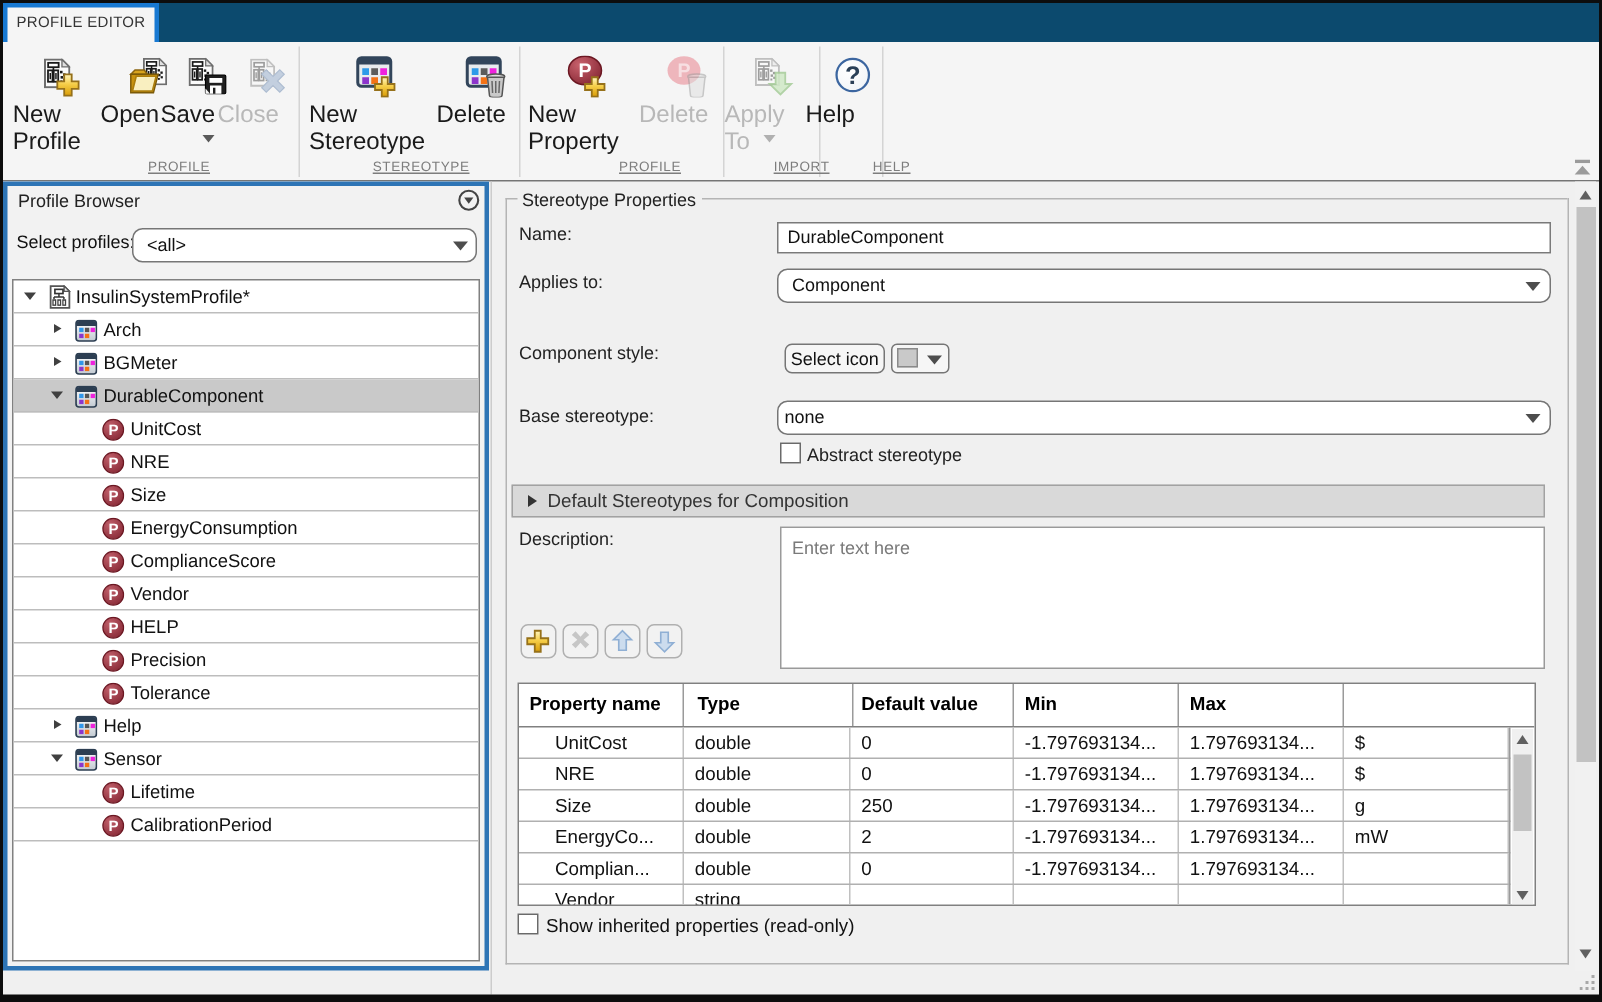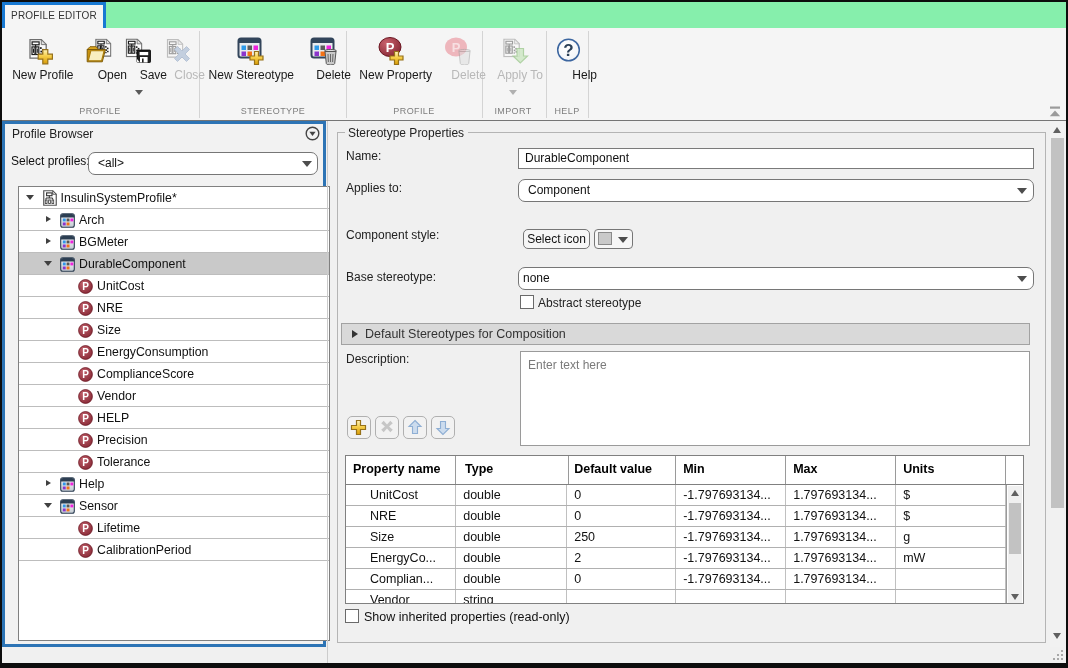--- a/index.html
+++ b/index.html
@@ -6,36 +6,36 @@
 html,body { width:1068px; height:668px; overflow:hidden; }
 body { font-family:"Liberation Sans", sans-serif; background:#f0f0f0; position:relative; }
 #win { position:absolute; left:0; top:0; width:1068px; height:668px; background:#f0f0f0; }
 .abs { position:absolute; }
 
 #bTop{left:0;top:0;width:1068px;height:1.5px;background:#0d0d0d;}
 #bLeft{left:0;top:0;width:2px;height:668px;background:#0d0d0d;}
 #bRight{left:1066px;top:0;width:2px;height:668px;background:#0d0d0d;}
 #bBottom{left:0;top:663px;width:1068px;height:5px;background:#0d0d0d;}
 
-#topbar{left:2px;top:1.5px;width:1064px;height:26.5px;background:#86efac;}
+#topbar{left:2px;top:1.5px;width:1064px;height:26.5px;background:#0c4a6e;}
 #tab{left:0px;top:0px;width:104px;height:26.5px;background:#f5f5f5;border-top:3px solid #1879d2;border-left:3px solid #1879d2;border-right:3px solid #1879d2;color:#333;font-size:10px;letter-spacing:0.2px;text-align:center;line-height:21px;}
 
 #toolbar{left:2px;top:28px;width:1064px;height:93px;background:#f5f5f5;border-bottom:1.5px solid #757575;}
 .tsep{top:3px;width:1px;height:87px;background:#d4d4d4;}
-.tlabel{top:78px;font-size:9px;color:#7d7d7d;text-align:center;letter-spacing:0.4px;}
-.tbtn{top:40px;font-size:12px;color:#1a1a1a;text-align:right;}
+.tlabel{top:78px;font-size:9px;color:#7d7d7d;text-align:right;letter-spacing:0.4px;text-decoration:underline;}
+.tbtn{top:40px;font-size:16px;color:#1a1a1a;text-align:left;}
 .tbtn.dis{color:#b8b8b8;}
 .ticon{top:9px;}
 .ddarrow{width:0;height:0;border-left:4px solid transparent;border-right:4px solid transparent;border-top:5px solid #5a5a5a;}
 
 #lpanel{left:2px;top:121px;width:324px;height:526px;border:3px solid #2d74b5;background:#f2f2f2;}
 #lphead{left:7px;top:3px;font-size:12px;color:#222;}
 #lpfilter{left:6px;top:30px;font-size:12px;color:#111;}
 #lpdrop{left:83px;top:28px;width:230px;height:23px;background:#fff;border:1px solid #767676;border-radius:7px;font-size:12px;color:#111;line-height:21px;padding-left:9px;}
-#tree{left:2.5px;top:62px;width:312px;height:455px;background:#fff;border:1px solid #808080;overflow:hidden;margin-left:10px;}
+#tree{left:2.5px;top:62px;width:312px;height:455px;background:#fff;border:1px solid #808080;overflow:hidden;}
 .trow{position:absolute;left:0;width:310px;height:22px;border-bottom:1px solid #bdbdbd;font-size:12.3px;color:#111;}
 .trow .txt{position:absolute;top:4px;}
 .sel{background:#c9c9c9;}
 .exp-open{position:absolute;top:8px;width:0;height:0;border-left:4.5px solid transparent;border-right:4.5px solid transparent;border-top:5.5px solid #404040;}
 .exp-closed{position:absolute;top:7px;width:0;height:0;border-top:3.8px solid transparent;border-bottom:3.8px solid transparent;border-left:5.2px solid #404040;}
 
 #rpanel{left:327px;top:121px;width:722px;height:542px;}
 .fs-line{background:#b4b4b4;}
 .flabel{font-size:12px;color:#222;}
 .input{background:#fff;border:1px solid #7a7a7a;font-size:12px;color:#111;}
@@ -418,21 +418,20 @@
       <svg width="22" height="21" viewBox="0 0 22 21">
           <path d="M11,17.5 l-6,-6 h3.5 v-7 h5 v7 h3.5 z" fill="#ccdcee" stroke="#8fafd4" stroke-width="1.1"></path>
         </svg>
     </div>
     <div class="abs" id="ptable">
         <div class="th" style="left:0px;width:110.2px">Property name</div>
         <div class="th" style="left:112px;width:110.99999999999999px">Type</div>
         <div class="th" style="left:221.2px;width:109px">Default value</div>
         <div class="th" style="left:330.2px;width:110px">Min</div>
         <div class="th" style="left:440.2px;width:110.00000000000006px">Max</div>
-        <div class="th" style="left:550.2px;width:110px">Units</div>
         <div class="th" style="left:660.2px;width:16.799999999999955px;border-right:none"></div>
         <div style="position:absolute;left:0;top:28px;width:677px;height:1px;background:#808080"></div>
         <div class="tcell" style="left:0px;top:29px;width:110.2px;padding-left:24px">UnitCost</div>
         <div class="tcell" style="left:110.2px;top:29px;width:110.99999999999999px">double</div>
         <div class="tcell" style="left:221.2px;top:29px;width:109px">0</div>
         <div class="tcell" style="left:330.2px;top:29px;width:110px">-1.797693134...</div>
         <div class="tcell" style="left:440.2px;top:29px;width:110.00000000000006px">1.797693134...</div>
         <div class="tcell" style="left:550.2px;top:29px;width:110px">$</div>
         <div class="rline" style="top:49px"></div>
         <div class="tcell" style="left:0px;top:50px;width:110.2px;padding-left:24px">NRE</div>

